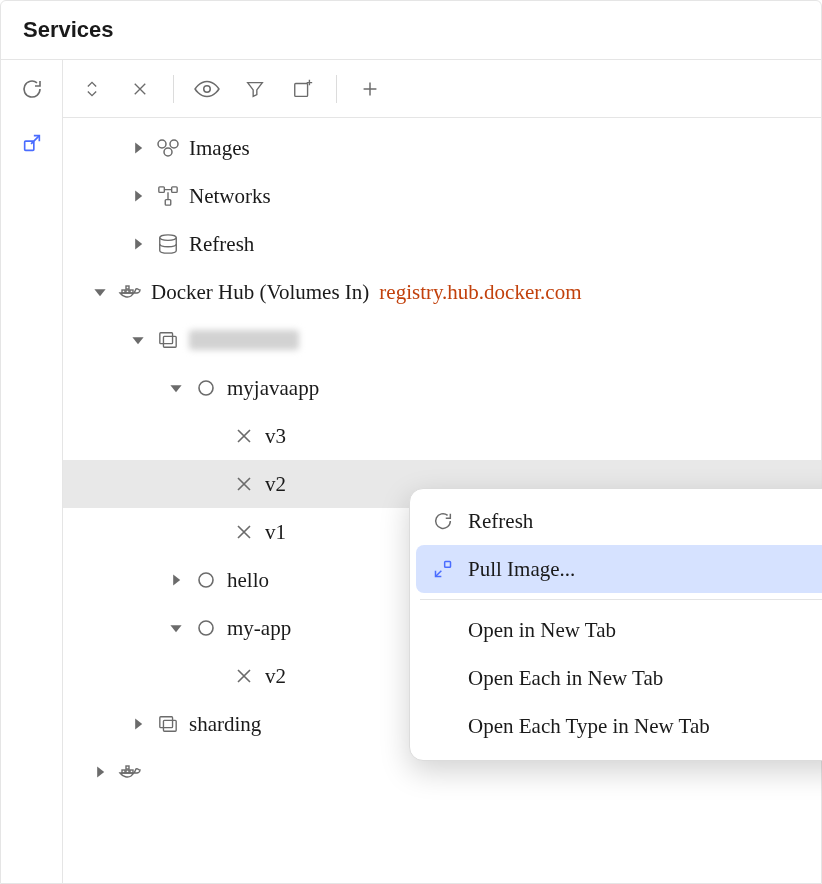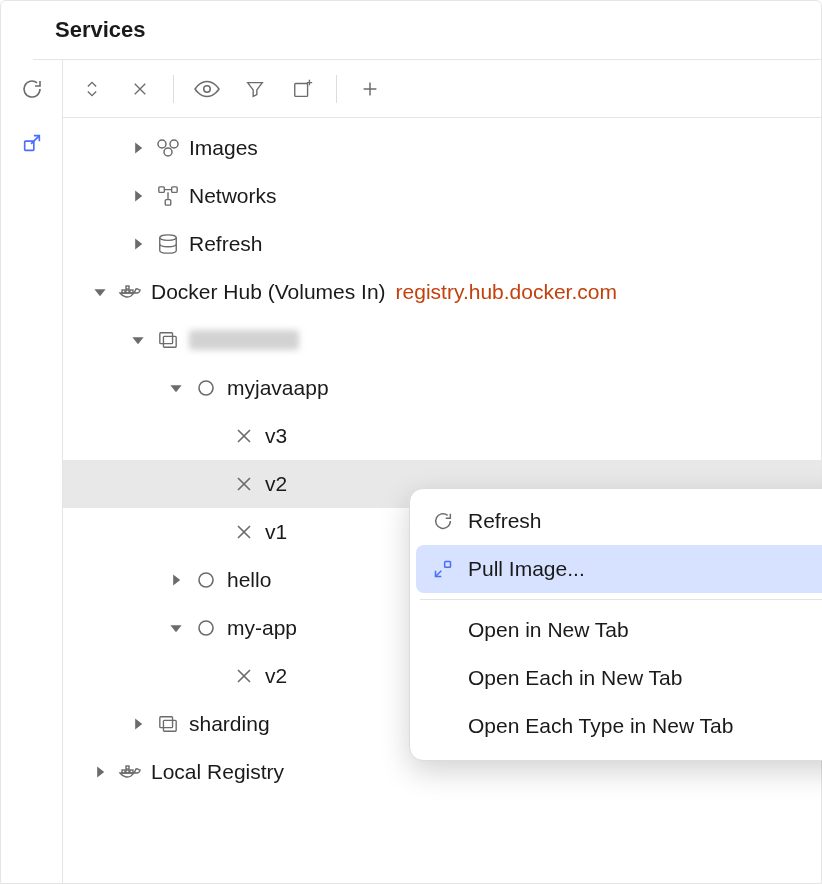--- a/index.html
+++ b/index.html
@@ -18,21 +18,20 @@
       width: 100%;
       height: 100%;
       display: flex;
       flex-direction: column;
     }
     .titlebar {
       padding: 16px 22px;
       font-weight: 600;
       font-size: 22px;
       border-bottom: 1px solid #e5e5e5;
-      margin-left: 32px;
     }
     .body {
       flex: 1;
       display: flex;
     }
     .gutter {
       width: 62px;
       border-right: 1px solid #e5e5e5;
       display: flex;
       flex-direction: column;
@@ -64,20 +63,21 @@
     }
     .toolbar .sep {
       width: 1px;
       height: 28px;
       background: #dcdcdc;
     }
     .tree {
       flex: 1;
       padding: 6px 0;
       position: relative;
+      font-family: Liberation Serif, serif;
     }
     .row {
       height: 48px;
       display: flex;
       align-items: center;
       padding-left: 0;
       white-space: nowrap;
     }
     .row.selected {
       background: #e8e8e8;
@@ -422,21 +422,20 @@
             </span>
           <span class="node-ico">
               <svg width="24" height="20" viewBox="0 0 24 20" fill="none" stroke="currentColor" stroke-width="1.4">
                 <rect x="4" y="8" width="3" height="3"></rect>
                 <rect x="8" y="8" width="3" height="3"></rect>
                 <rect x="12" y="8" width="3" height="3"></rect>
                 <rect x="8" y="4" width="3" height="3"></rect>
                 <path d="M2 11h17c1 0 3-1 3-3-2 0-2-2-4-1 0 0-1 4-5 7-3 2-8 1-11-3z"></path>
               </svg>
             </span>
-          <span class="label">Local Registry</span>
         </div>
 
         <div class="ctxmenu">
           <div class="ctx-item">
             <span class="ctx-ico">
               <svg width="22" height="22" viewBox="0 0 24 24" fill="none" stroke="currentColor" stroke-width="1.6">
                   <path d="M20 12a8 8 0 1 1-3-6.2"></path>
                   <path d="M20 4v5h-5"></path>
                 </svg>
             </span>

